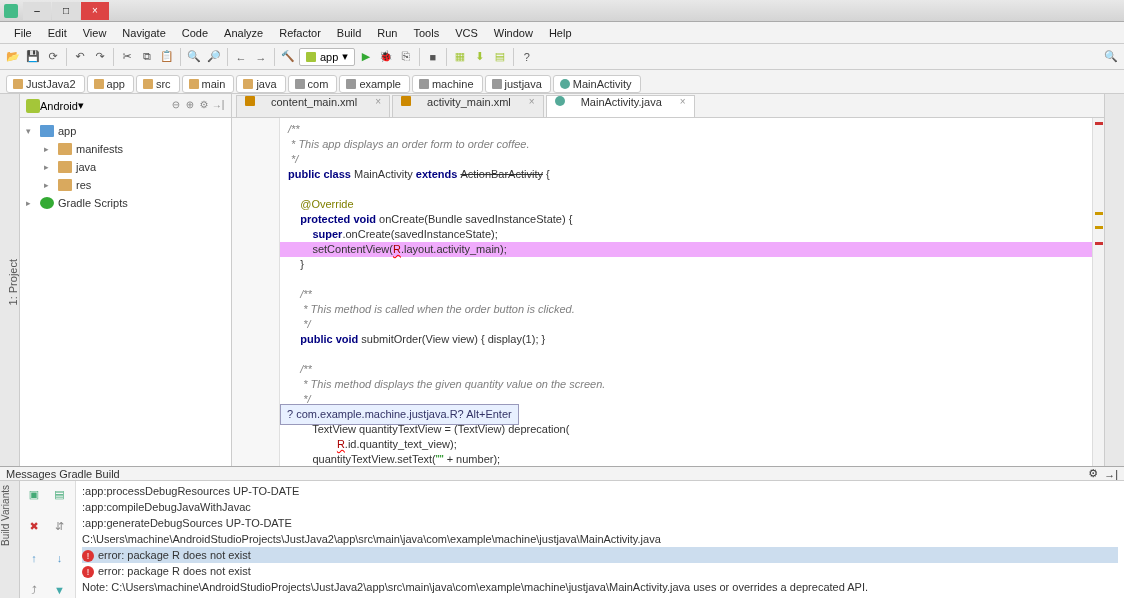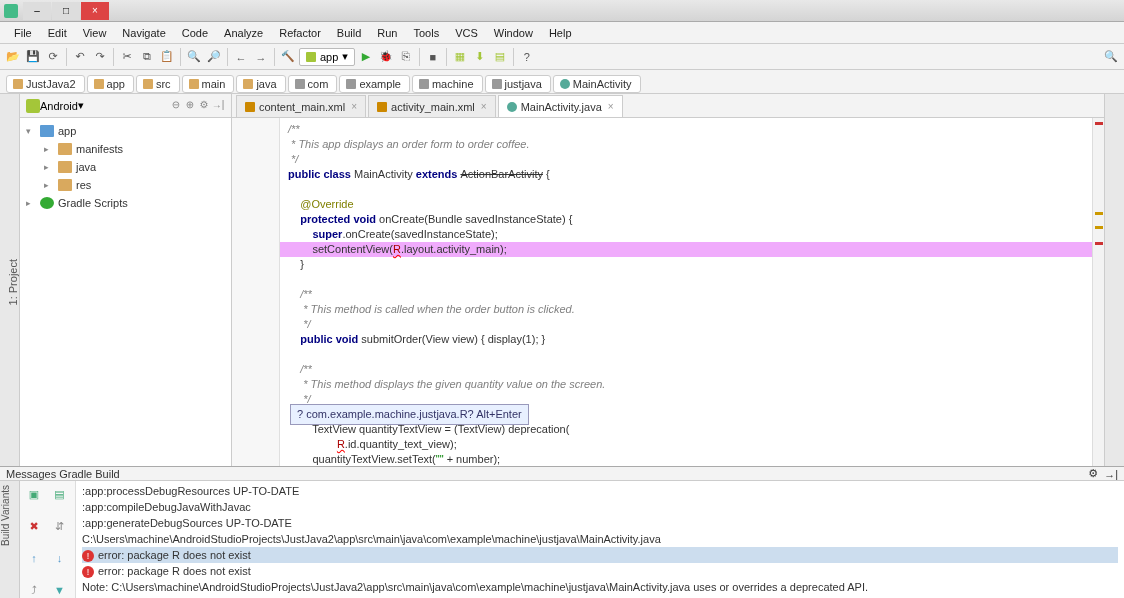--- a/index.html
+++ b/index.html
@@ -31,36 +31,36 @@
 .proj-hdr .spacer{flex:1}
 .proj-hdr .hico{width:14px;height:14px;color:#888;font-size:10px;text-align:center}
 .tree{flex:1;padding:4px 0;font-size:11px;color:#333}
 .tree .nd{display:flex;align-items:center;height:18px;padding-left:6px;gap:4px}
 .tree .nd .ar{width:10px;color:#888;font-size:9px}
 .tree .nd .fic{width:14px;height:12px;background:#d9a95e;border-radius:1px}
 .tree .nd .fic.mod{background:#5b9bd5}
 .tree .nd .fic.grd{background:#3a3;border-radius:50%}
 .editor-area{flex:1;display:flex;flex-direction:column;background:#fff;min-width:0}
 .tabs{height:24px;background:#f3f3f3;border-bottom:1px solid #ccc;display:flex;align-items:flex-end;padding-left:4px}
-.tab{height:22px;padding:0 8px;display:flex;align-items:center;gap:4px;background:#ececec;border:1px solid #ccc;border-bottom:none;margin-right:2px;font-size:11px;color:#333}
+.tab{height:22px;padding:0 8px;display:flex;gap:16px;background:#ececec;border:1px solid #ccc;border-bottom:none;margin-right:2px;font-size:11px;color:#333}
 .tab.active{background:#fff}
 .tab .tic{width:10px;height:10px;background:#5a9;border-radius:50%}
 .tab .tic.xml{background:#c80;border-radius:1px}
 .tab .tx{color:#999;font-size:10px;margin-left:2px;cursor:pointer}
 .editor{flex:1;display:flex;overflow:hidden;position:relative}
 .gutter{width:48px;background:#f7f7f7;border-right:1px solid #e0e0e0}
 .code{flex:1;font-family:Consolas,monospace;font-size:12px;line-height:15px;padding:4px 0 4px 8px;color:#333;white-space:pre;overflow:hidden;position:relative}
 .kw{color:#000080;font-weight:bold}
 .cmt{color:#808080;font-style:italic}
 .ann{color:#808000}
 .str{color:#008000}
 .strike{text-decoration:line-through}
 .hl-line{background:#f0abfc;display:block;margin-left:-8px;padding-left:8px}
 .err{color:#a00;text-decoration:underline wavy red}
-.hint-pop{position:absolute;left:10px;top:286px;background:#e8f0ff;border:1px solid #99b;padding:2px 6px;font-size:11px;color:#336;z-index:10}
+.hint-pop{position:absolute;left:0;top:286px;background:#e8f0ff;border:1px solid #99b;padding:2px 6px;font-size:11px;color:#336;z-index:10}
 .right-stripe{width:12px;background:#f3f3f3;border-left:1px solid #ddd;position:relative}
 .right-stripe .mk{position:absolute;left:2px;width:8px;height:3px;background:#c33}
 .right-stripe .mk.warn{background:#c90}
 .messages{height:132px;border-top:1px solid #aaa;display:flex;flex-direction:column;background:#fff}
 .msg-hdr{height:20px;background:#f3f3f3;border-bottom:1px solid #ccc;display:flex;align-items:center;padding:0 6px;font-size:11px;color:#333}
 .msg-hdr .spacer{flex:1}
 .msg-body{flex:1;display:flex}
 .msg-left-rail{width:20px;background:#e8e8e8;border-right:1px solid #ccc}
 .msg-tools{width:56px;background:#f7f7f7;border-right:1px solid #ddd;padding:4px;display:grid;grid-template-columns:1fr 1fr;gap:4px}
 .msg-tools div{width:20px;height:18px;display:flex;align-items:center;justify-content:center;font-size:11px;color:#666}

